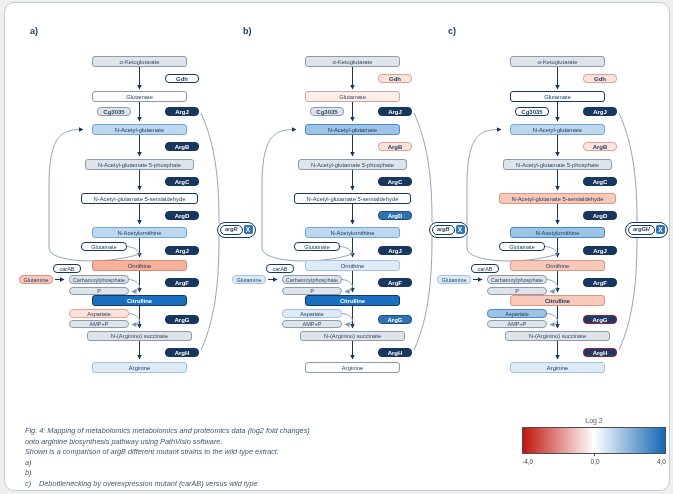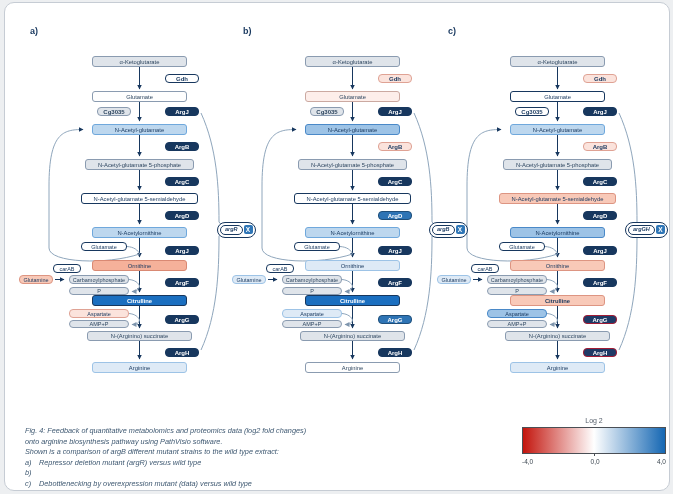--- a/index.html
+++ b/index.html
@@ -231,33 +231,32 @@
         <div class="node enz" style="left: 146px; top: 295px; width: 34px; height: 9px; background: rgb(30, 58, 102); border: 1.6px solid rgb(162, 28, 53); color: rgb(255, 255, 255);">ArgH</div>
         <div class="node met" style="left: 73px; top: 309px; width: 95px; height: 11px; background: rgb(222, 234, 246); border: 1px solid rgb(157, 195, 230); color: rgb(23, 55, 94);">Arginine</div>
       </div>
       <div class="mutant" style="left: 620px; top: 219px;">
         <span class="mpill">argGH</span>
         <span class="mx">X</span>
       </div>
     </div>
 
   <div class="caption" id="caption">
-      <div class="capline">Fig. 4: Feedback of quantitative metabolomics and proteomics data (log2 fold changes)</div>
+      <div class="capline">Fig. 4: Mapping of metabolomics metabolomics and proteomics data (log2 fold changes)</div>
       <div class="capline">onto arginine biosynthesis pathway using PathVisio software.</div>
       <div class="capline">Shown is a comparison of argB different mutant strains to the wild type extract:</div>
       <div class="capitem">
         <span class="k">a)</span>
-        <span>Repressor deletion mutant (argR) versus wild type</span>
       </div>
       <div class="capitem">
         <span class="k">b)</span>
       </div>
       <div class="capitem">
         <span class="k">c)</span>
-        <span>Debottlenecking by overexpression mutant (data) versus wild type</span>
+        <span>Debottlenecking by overexpression mutant (carAB) versus wild type</span>
       </div>
     </div>
 
   <div class="legend">
     <div class="legend-title">Log 2</div>
     <div class="legend-bar" style="background: linear-gradient(90deg, rgb(195, 21, 13), rgb(255, 255, 255) 50%, rgb(21, 103, 179));">
       <div class="ctick"></div>
     </div>
     <div class="legend-ticks">
       <span>-4,0</span>

